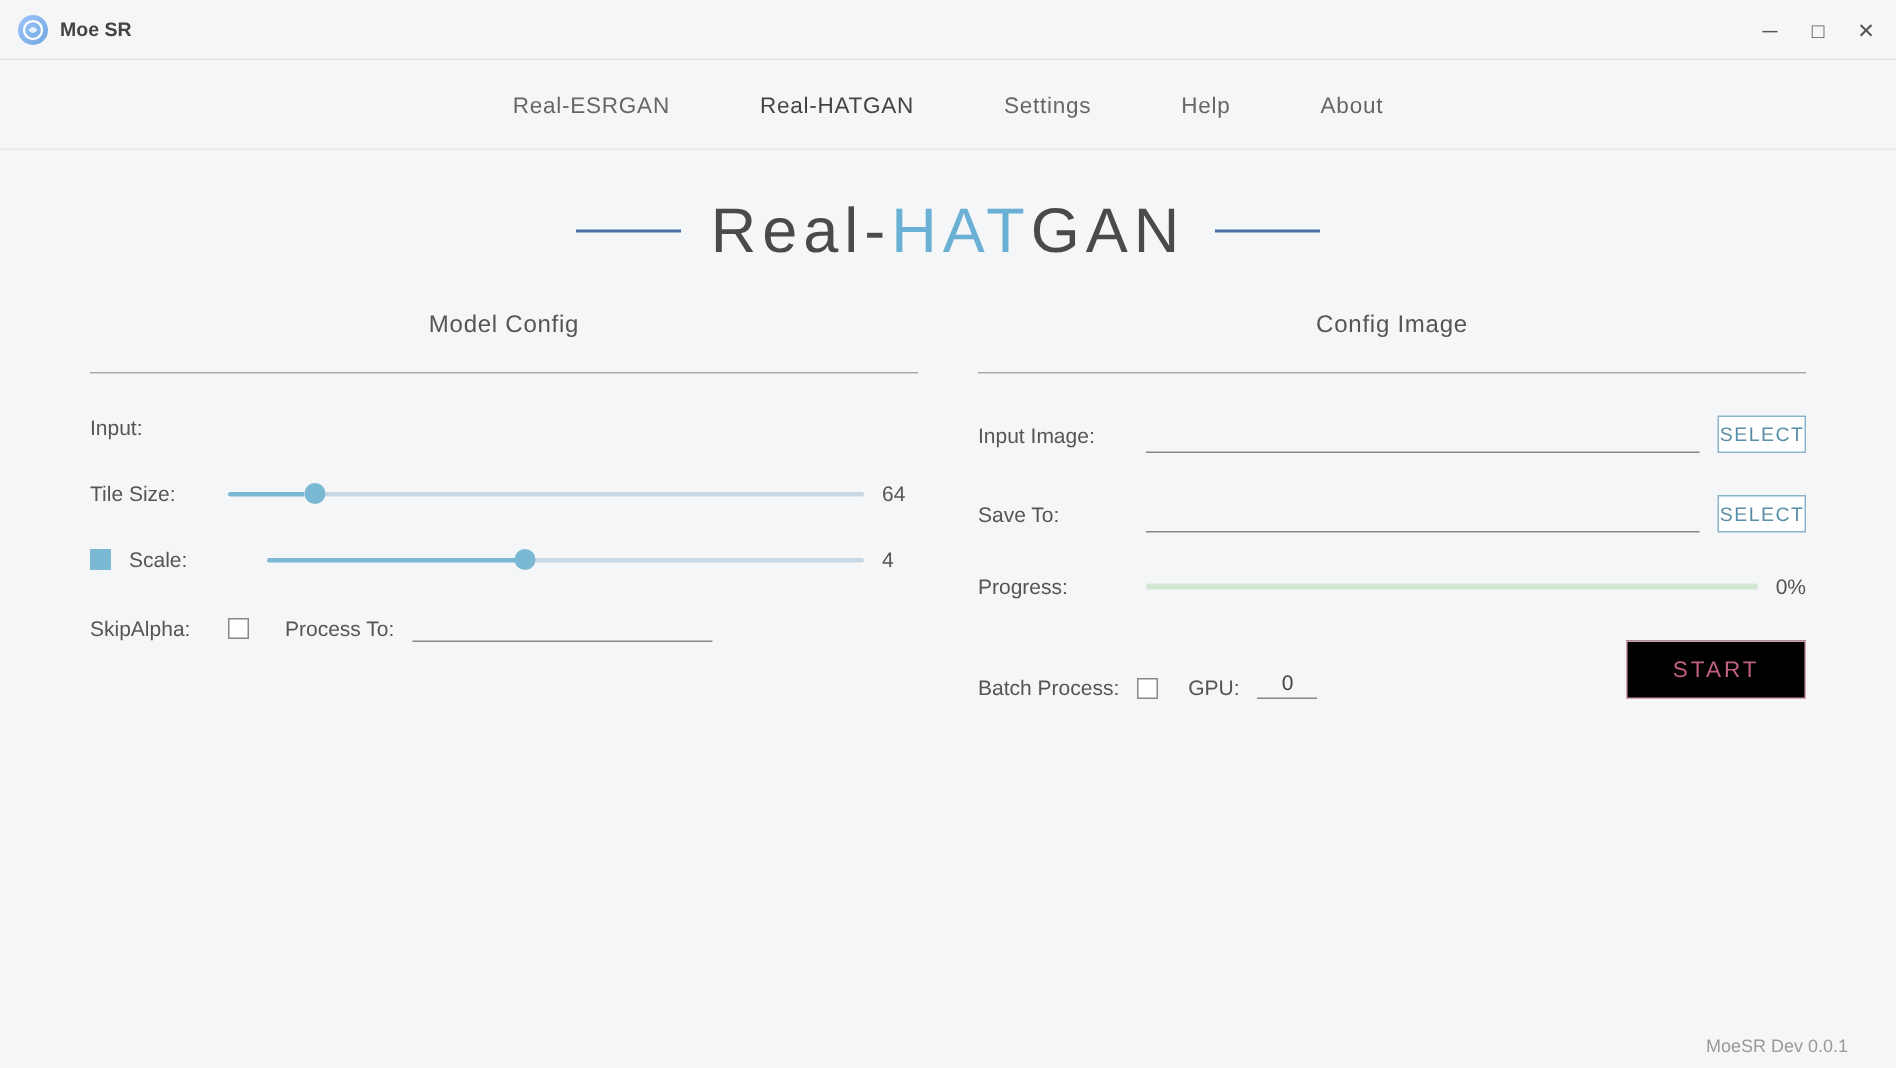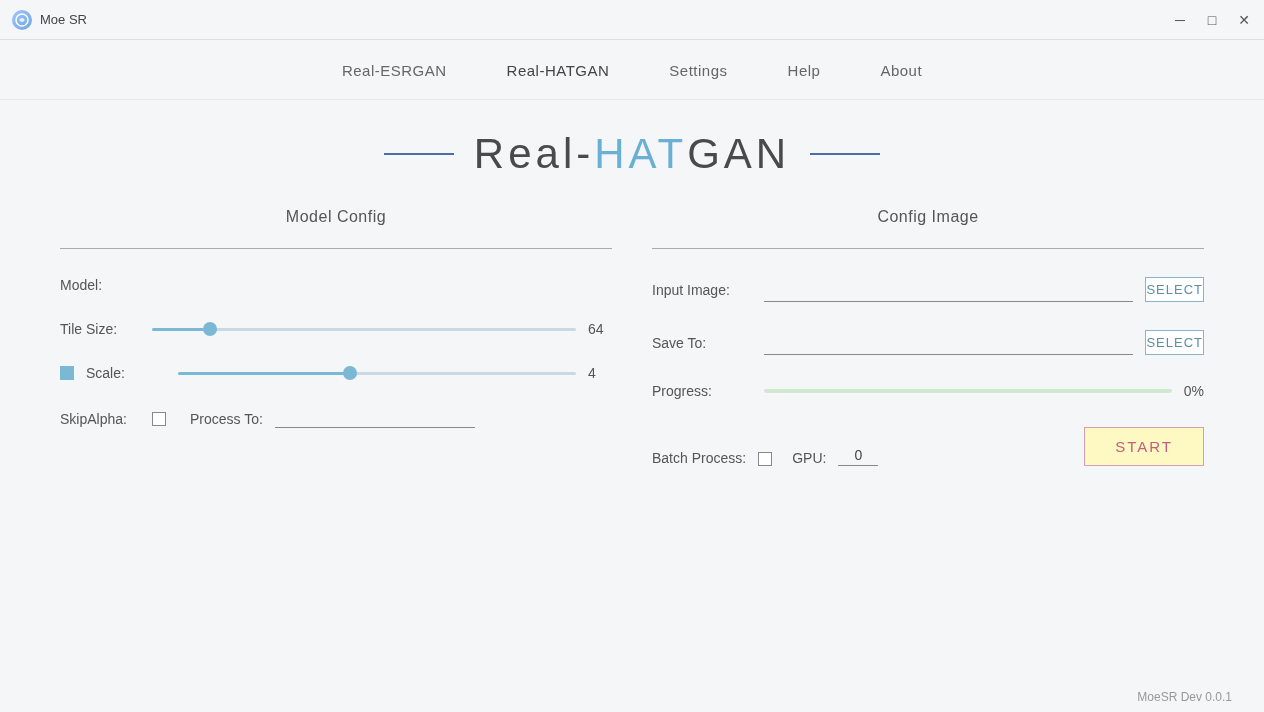--- a/index.html
+++ b/index.html
@@ -35,21 +35,21 @@
       background: linear-gradient(135deg, #a0c4ff, #6fa8dc);
       display: flex;
       align-items: center;
       justify-content: center;
       font-size: 11px;
       color: white;
     }
     .titlebar-title {
       font-size: 13px;
       color: #444;
-      font-weight: 400;
+      font-weight: 700;
     }
     .titlebar-controls {
       display: flex;
       gap: 16px;
       align-items: center;
     }
     .win-btn {
       width: 16px;
       height: 16px;
       display: flex;
@@ -293,21 +293,21 @@
       outline: none;
       width: 40px;
       padding-bottom: 2px;
       text-align: center;
     }
 
     
     .start-btn {
       padding: 10px 30px;
       border: 1.5px solid #d4a0b0;
-      background: #fef9c3;
+      background: #000000;
       color: #c06080;
       font-size: 15px;
       letter-spacing: 2px;
       cursor: pointer;
       margin-left: auto;
     }
 
     
     .version-text {
       position: absolute;
@@ -354,21 +354,21 @@
     </div>
     <div class="title-line"></div>
   </div>
 
   <div class="columns">
 
     <div class="panel">
       <div class="panel-header">Model Config</div>
 
       <div class="form-row">
-        <span class="form-label">Model:</span>
+        <span class="form-label">Input:</span>
       </div>
 
       <div class="form-row">
         <span class="form-label">Tile Size:</span>
         <div class="slider-container">
           <input type="range" class="slider" min="0" max="512" value="64" style="--val: 12%;">
           <span class="slider-value">64</span>
         </div>
       </div>
 

